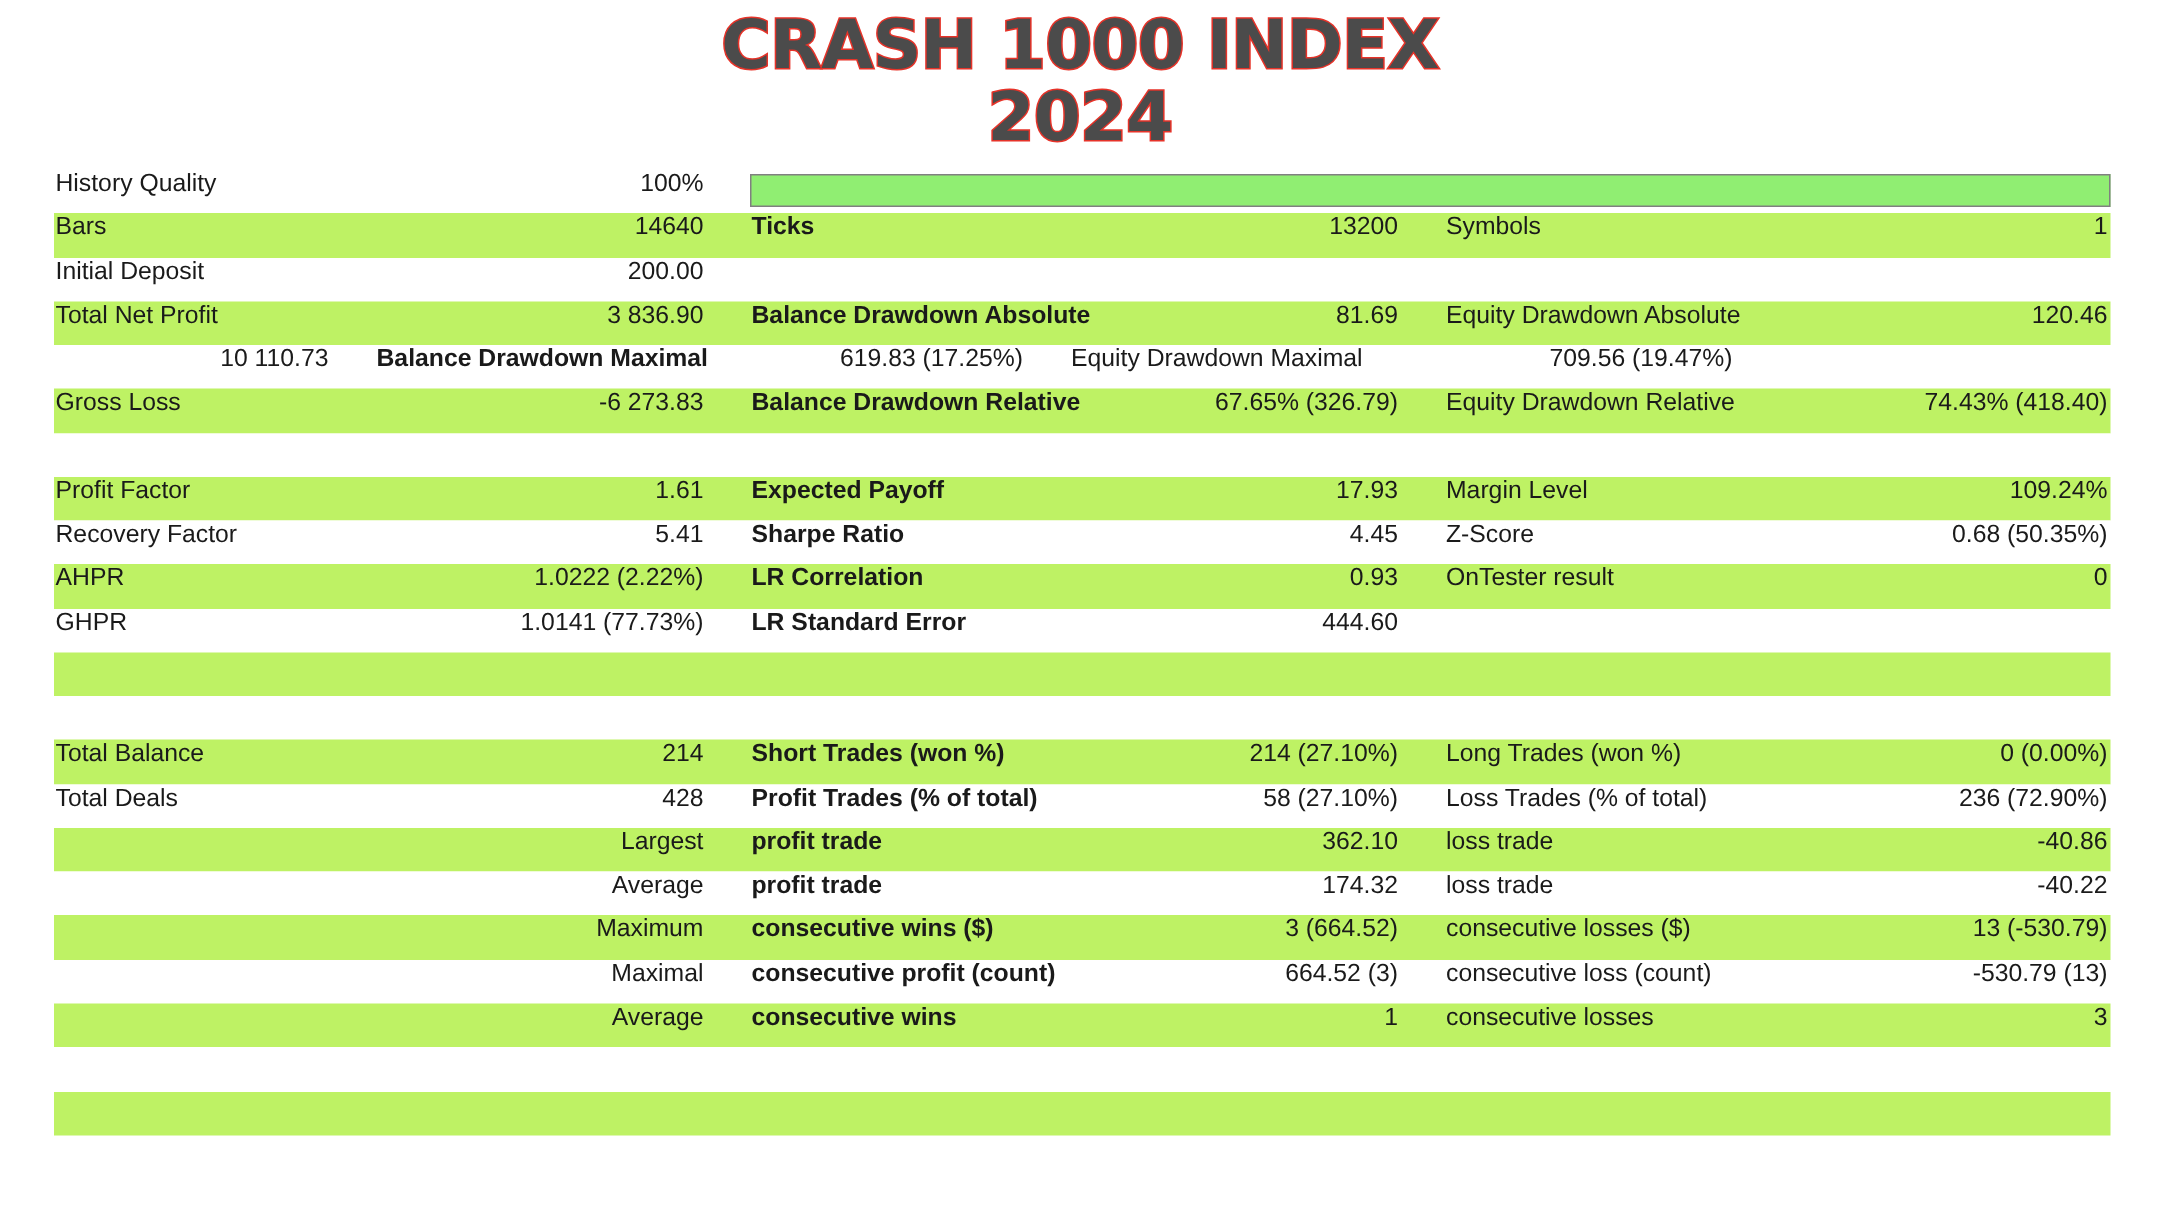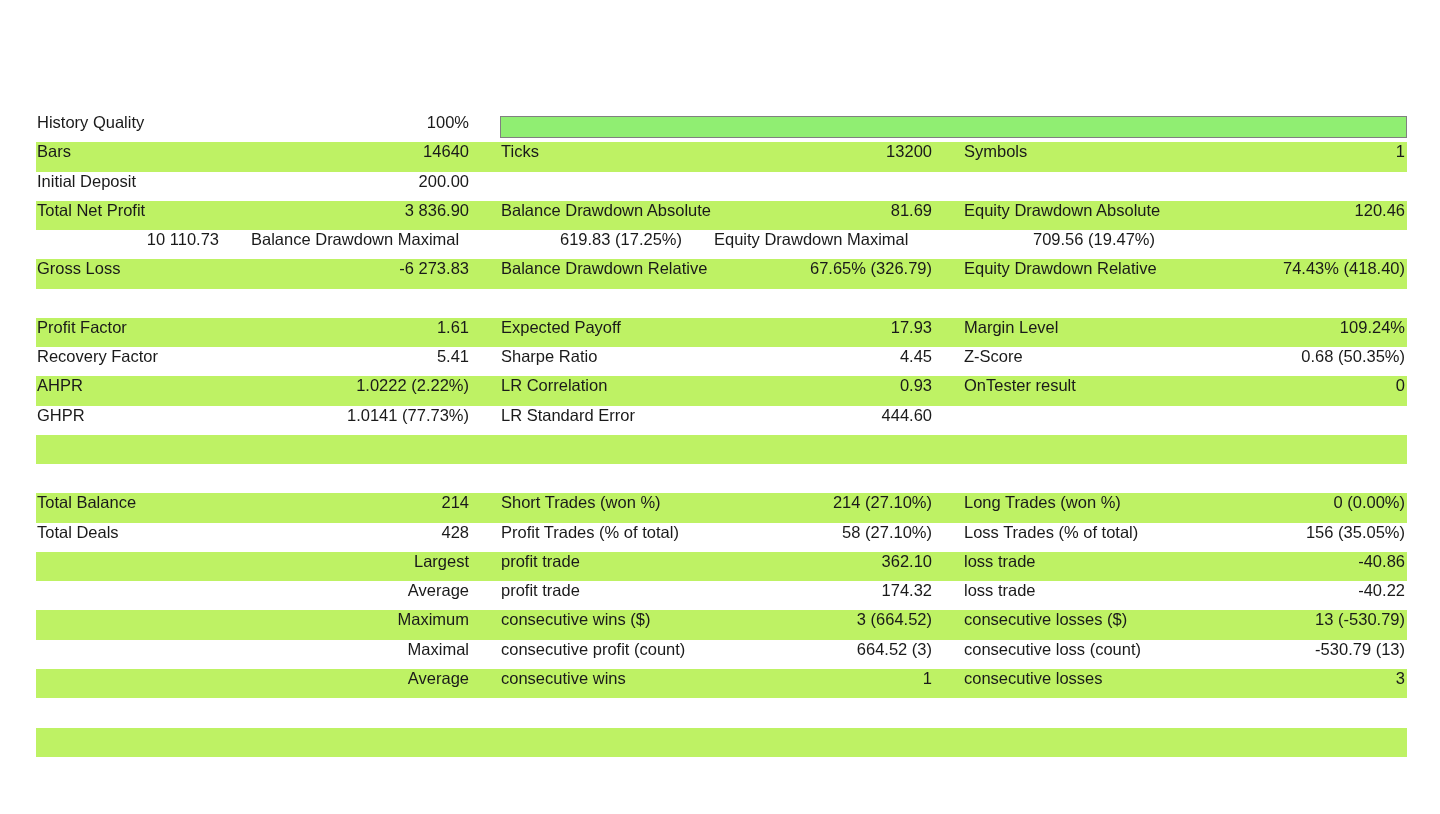--- a/index.html
+++ b/index.html
@@ -70,21 +70,21 @@
     white-space: nowrap;
     overflow: hidden;
   }
   .lab { justify-content: flex-start; }
   .val { justify-content: flex-end; }
 
   
   .c1-lab { width: 250px; padding-left: 1px; }
   .c1-val { width: 184px; padding-right: 1px; }
   .pad-a  { width: 30px; }
-  .c2-lab { width: 250px; padding-left: 1px; }
+  .c2-lab { width: 250px; padding-left: 1px; font-weight: bold; }
   .c2-val { width: 183px; padding-right: 1px; }
   .pad-b  { width: 30px; }
   .c3-lab { width: 260px; padding-left: 1px; }
   .c3-val { width: 183px; padding-right: 1px; }
 
   
   .quality-row { position: relative; }
   .quality-bar {
     position: absolute;
     left: 464px;
@@ -94,20 +94,24 @@
     background: #90ee72;
     border: 1px solid #808080;
     box-sizing: border-box;
   }
 </style>
 </head>
 <body>
 
 <div id="report">
 
+  <div class="title-block">
+    <span class="title-line">CRASH 1000 INDEX</span>
+    <span class="title-line">2024</span>
+  </div>
 
   <div class="table">
 
     <div class="row quality-row">
       <div class="cell lab c1-lab">History Quality</div>
       <div class="cell val c1-val">100%</div>
       <div class="pad-a"></div>
       <div class="cell lab c2-lab"></div>
       <div class="cell val c2-val"></div>
       <div class="pad-b"></div>
@@ -232,21 +236,21 @@
     </div>
 
     <div class="row">
       <div class="cell lab c1-lab">Total Deals</div>
       <div class="cell val c1-val">428</div>
       <div class="pad-a"></div>
       <div class="cell lab c2-lab">Profit Trades (% of total)</div>
       <div class="cell val c2-val">58 (27.10%)</div>
       <div class="pad-b"></div>
       <div class="cell lab c3-lab">Loss Trades (% of total)</div>
-      <div class="cell val c3-val">156 (35.05%)</div>
+      <div class="cell val c3-val">236 (72.90%)</div>
     </div>
 
     <div class="row shade">
       <div class="cell lab c1-lab"></div>
       <div class="cell val c1-val">Largest</div>
       <div class="pad-a"></div>
       <div class="cell lab c2-lab">profit trade</div>
       <div class="cell val c2-val">362.10</div>
       <div class="pad-b"></div>
       <div class="cell lab c3-lab">loss trade</div>

